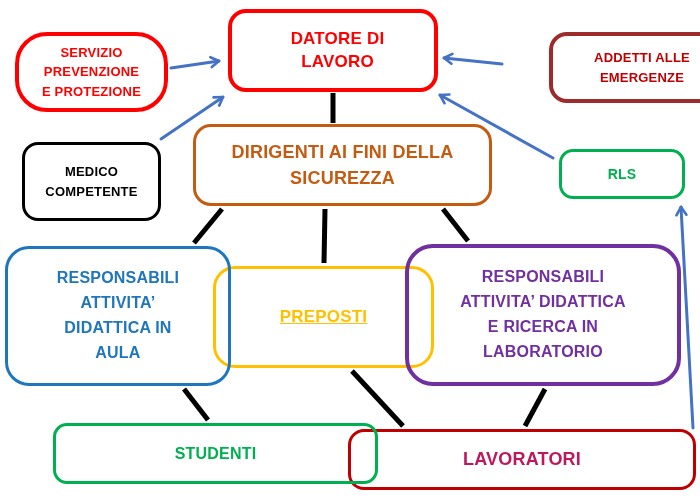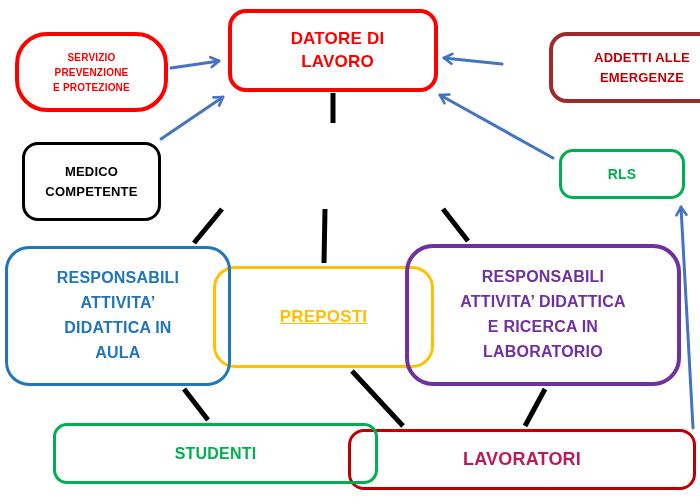--- a/index.html
+++ b/index.html
@@ -8,21 +8,21 @@
     font-family:"Liberation Sans",sans-serif;overflow:hidden;
   }
   .box{
     position:absolute;box-sizing:border-box;border-style:solid;
     display:flex;align-items:center;justify-content:center;
     text-align:center;font-weight:bold;white-space:pre-line;
     background:transparent;letter-spacing:.2px;line-height:1.45;
     z-index:3;
   }
   
-  .n-servizio  {left:15px;  top:32px;  width:153px; height:80px;  border-width:4px;   border-radius:32px; font-size:10px; line-height:1.5;}
+  .n-servizio  {left:15px;  top:32px;  width:153px; height:80px;  border-width:4px;   border-radius:32px; font-size:13px; line-height:1.5;}
   .n-datore    {left:228px; top:9px;   width:210px; height:83px;  border-width:4px;   border-radius:18px; font-size:17px; line-height:1.3;padding-left:9px;}
   .n-addetti   {left:505px; top:32px;  width:186px; height:71px;  border-width:4px;   border-radius:18px; font-size:13px; line-height:1.5;margin-left:44px;}
   .n-medico    {left:22px;  top:142px; width:139px; height:79px;  border-width:3.5px; border-radius:16px; font-size:13px; line-height:1.5;}
   .n-dirigenti {left:193px; top:124px; width:299px; height:82px;  border-width:3.5px; border-radius:18px; font-size:18px; line-height:1.45;}
   .n-rls       {left:559px; top:149px; width:126px; height:50px;  border-width:3.5px; border-radius:14px; font-size:14px;}
   .n-resp-aula {left:5px;   top:246px; width:226px; height:140px; border-width:3.5px; border-radius:24px; font-size:16px; line-height:1.55;}
   .n-preposti  {left:213px; top:266px; width:221px; height:102px; border-width:3.5px; border-radius:22px; font-size:17px; z-index:2;}
   .n-resp-lab  {left:405px; top:244px; width:276px; height:142px; border-width:4px;   border-radius:28px; font-size:16px; line-height:1.55;}
   .n-lavoratori{left:348px; top:429px; width:348px; height:61px;  border-width:3.5px; border-radius:16px; font-size:18px;}
   .n-studenti  {left:53px;  top:423px; width:325px; height:61px;  border-width:3.5px; border-radius:14px; font-size:16px; z-index:4;}
@@ -37,20 +37,22 @@
 
   <div class="box n-servizio" style="border-color: rgb(255, 0, 0); color: rgb(255, 0, 0);">SERVIZIO
 PREVENZIONE
 E PROTEZIONE</div>
   <div class="box n-datore" style="border-color: rgb(255, 0, 0); color: rgb(255, 0, 0);">DATORE DI
 LAVORO</div>
   <div class="box n-addetti" style="border-color: rgb(158, 42, 43); color: rgb(192, 0, 0);">ADDETTI ALLE
 EMERGENZE</div>
   <div class="box n-medico" style="border-color: rgb(0, 0, 0); color: rgb(0, 0, 0);">MEDICO
 COMPETENTE</div>
+  <div class="box n-dirigenti" style="border-color: rgb(197, 90, 17); color: rgb(197, 90, 17);">DIRIGENTI AI FINI DELLA
+SICUREZZA</div>
   <div class="box n-rls" style="border-color: rgb(0, 176, 80); color: rgb(0, 176, 80);">RLS</div>
   <div class="box n-preposti" style="border-color: rgb(255, 192, 0); color: rgb(255, 192, 0); text-decoration: underline;">PREPOSTI</div>
   <div class="box n-resp-aula" style="border-color: rgb(32, 118, 188); color: rgb(32, 118, 188);">RESPONSABILI
 ATTIVITA’
 DIDATTICA IN
 AULA</div>
   <div class="box n-resp-lab" style="border-color: rgb(112, 48, 160); color: rgb(112, 48, 160);">RESPONSABILI
 ATTIVITA’ DIDATTICA
 E RICERCA IN
 LABORATORIO</div>

